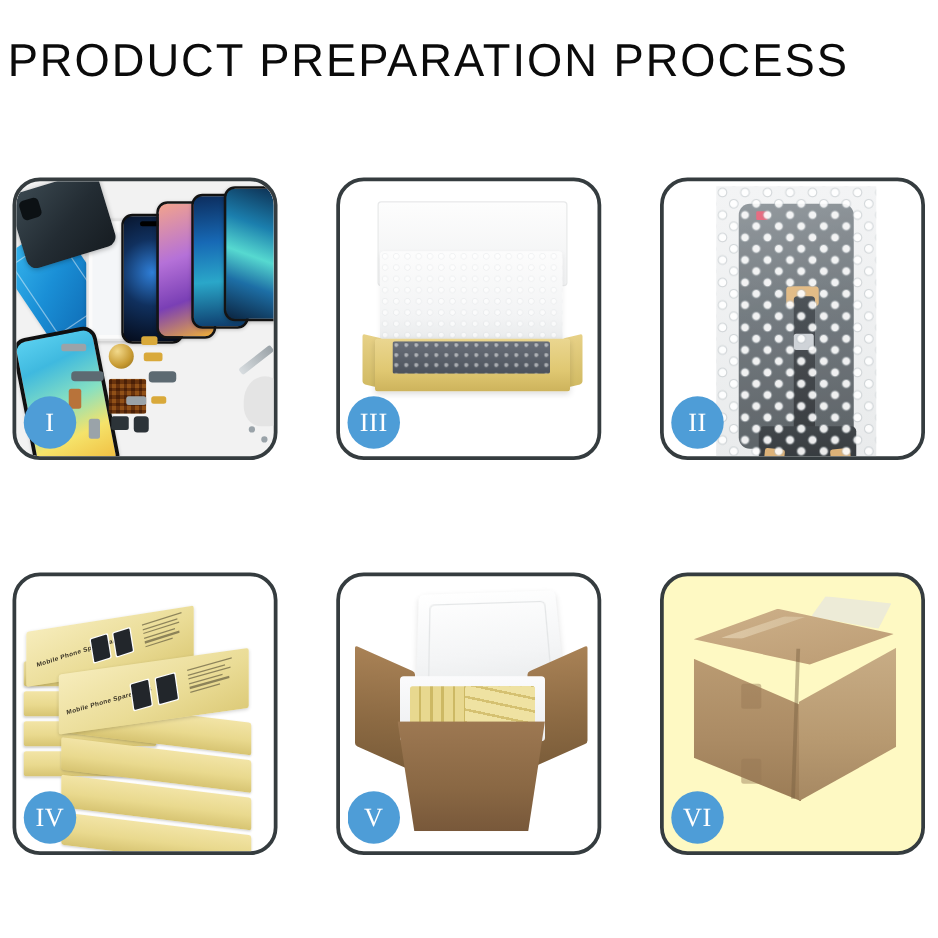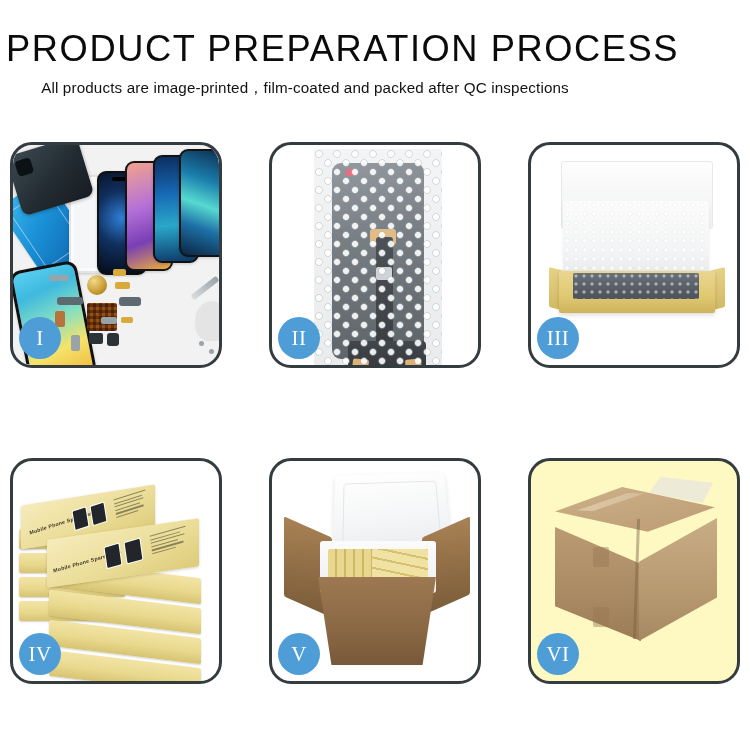--- a/index.html
+++ b/index.html
@@ -328,21 +328,20 @@
     clip-path:polygon(18% 0,100% 22%,84% 100%,0 62%);
   }
 </style>
 </head>
 <body>
 
 <div class="page">
 
   <div class="header">
     <div class="title">PRODUCT PREPARATION PROCESS</div>
-    <div class="subtitle">All products are image-printed，film-coated and packed after QC inspections</div>
   </div>
 
   <div class="grid">
 
     <div class="panel p1">
       <div class="panel-media">
         <div class="ph ph-a"></div>
         <div class="ph ph-b"></div>
         <div class="ph ph-c"></div>
         <div class="ph ph-d"></div>
@@ -364,48 +363,48 @@
         <div class="chip chip-sil" style="left:88px;top:172px;width:16px;height:7px;"></div>
         <div class="chip chip-gold" style="left:108px;top:172px;width:12px;height:6px;"></div>
         <div class="tool"></div>
         <div class="hand"></div>
         <div class="chip chip-sil" style="left:186px;top:196px;width:5px;height:5px;border-radius:50%;"></div>
         <div class="chip chip-sil" style="left:196px;top:204px;width:5px;height:5px;border-radius:50%;"></div>
       </div>
       <div class="badge">I</div>
     </div>
 
+    <div class="panel p3">
+      <div class="panel-media">
+        <div class="box3-lid"></div>
+        <div class="box3-foam"></div>
+        <div class="box3-flap-l"></div>
+        <div class="box3-flap-r"></div>
+        <div class="box3-tray"></div>
+        <div class="box3-item"></div>
+      </div>
+      <div class="badge">III</div>
+    </div>
+
     <div class="panel p2">
       <div class="panel-media">
         <div class="bubble-bag">
           <div class="lcd">
             <div class="red-tag"></div>
             <div class="lcd-conn"></div>
             <div class="lcd-flex"></div>
             <div class="lcd-ic"></div>
             <div class="lcd-foot"></div>
             <div class="lcd-pad-l"></div>
             <div class="lcd-pad-r"></div>
           </div>
           <div class="bubble-tex"></div>
         </div>
       </div>
       <div class="badge">II</div>
-    </div>
-
-    <div class="panel p3">
-      <div class="panel-media">
-        <div class="box3-lid"></div>
-        <div class="box3-foam"></div>
-        <div class="box3-flap-l"></div>
-        <div class="box3-flap-r"></div>
-        <div class="box3-tray"></div>
-        <div class="box3-item"></div>
-      </div>
-      <div class="badge">III</div>
     </div>
 
     <div class="panel p4">
       <div class="panel-media">
         <div class="stack">
 
           <div class="sbox" style="left:4px;top:52px;width:106px;height:20px;"></div>
           <div class="sbox" style="left:4px;top:76px;width:106px;height:20px;"></div>
           <div class="sbox" style="left:4px;top:100px;width:106px;height:20px;"></div>
           <div class="sbox" style="left:4px;top:124px;width:106px;height:20px;"></div>

